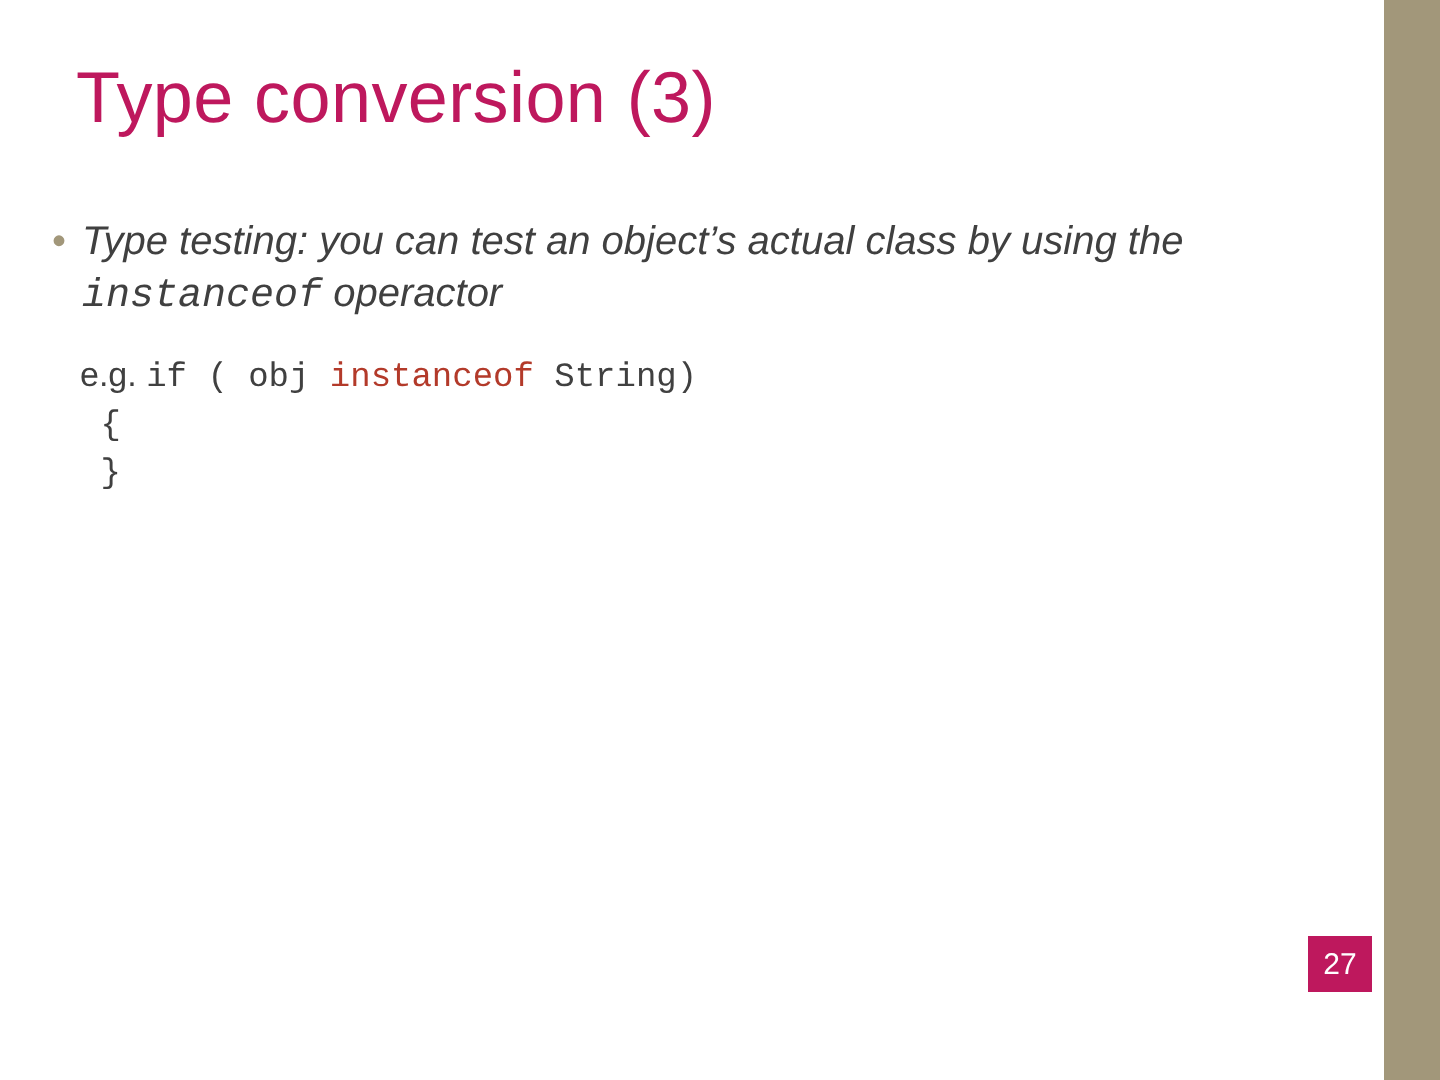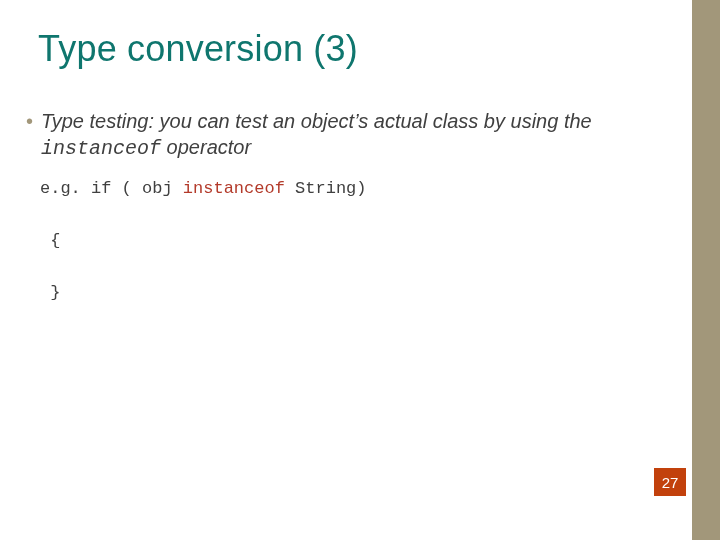--- a/index.html
+++ b/index.html
@@ -18,21 +18,21 @@
     width: 28px;
     height: 540px;
     background: #a2977a;
   }
   .slide-title {
     position: absolute;
     left: 38px;
     top: 28px;
     font-size: 36px;
     font-weight: 400;
-    color: #0f766e;
+    color: #be185d;
     letter-spacing: 0.2px;
   }
   .content {
     position: absolute;
     left: 40px;
     top: 108px;
     width: 620px;
     color: #262626;
   }
   .bullet-row {
@@ -56,35 +56,34 @@
     font-family: "Courier New", Courier, monospace;
   }
   .example {
     margin-top: 14px;
     margin-left: 0px;
     font-size: 17px;
     line-height: 24px;
     color: #404040;
   }
   .example .lbl {
-    font-family: Liberation Mono, monospace;
+    font-family: Liberation Sans, sans-serif;
   }
   .code-line {
     font-family: "Courier New", Courier, monospace;
     white-space: pre;
-    margin-top: 28px;
   }
   .kw { color: #b33a2a; }
   .page-badge {
     position: absolute;
     right: 34px;
     bottom: 44px;
     width: 32px;
     height: 28px;
-    background: #c2410c;
+    background: #be185d;
     color: #ffffff;
     font-size: 15px;
     display: flex;
     align-items: center;
     justify-content: center;
   }
 </style>
 </head>
 <body>
 

